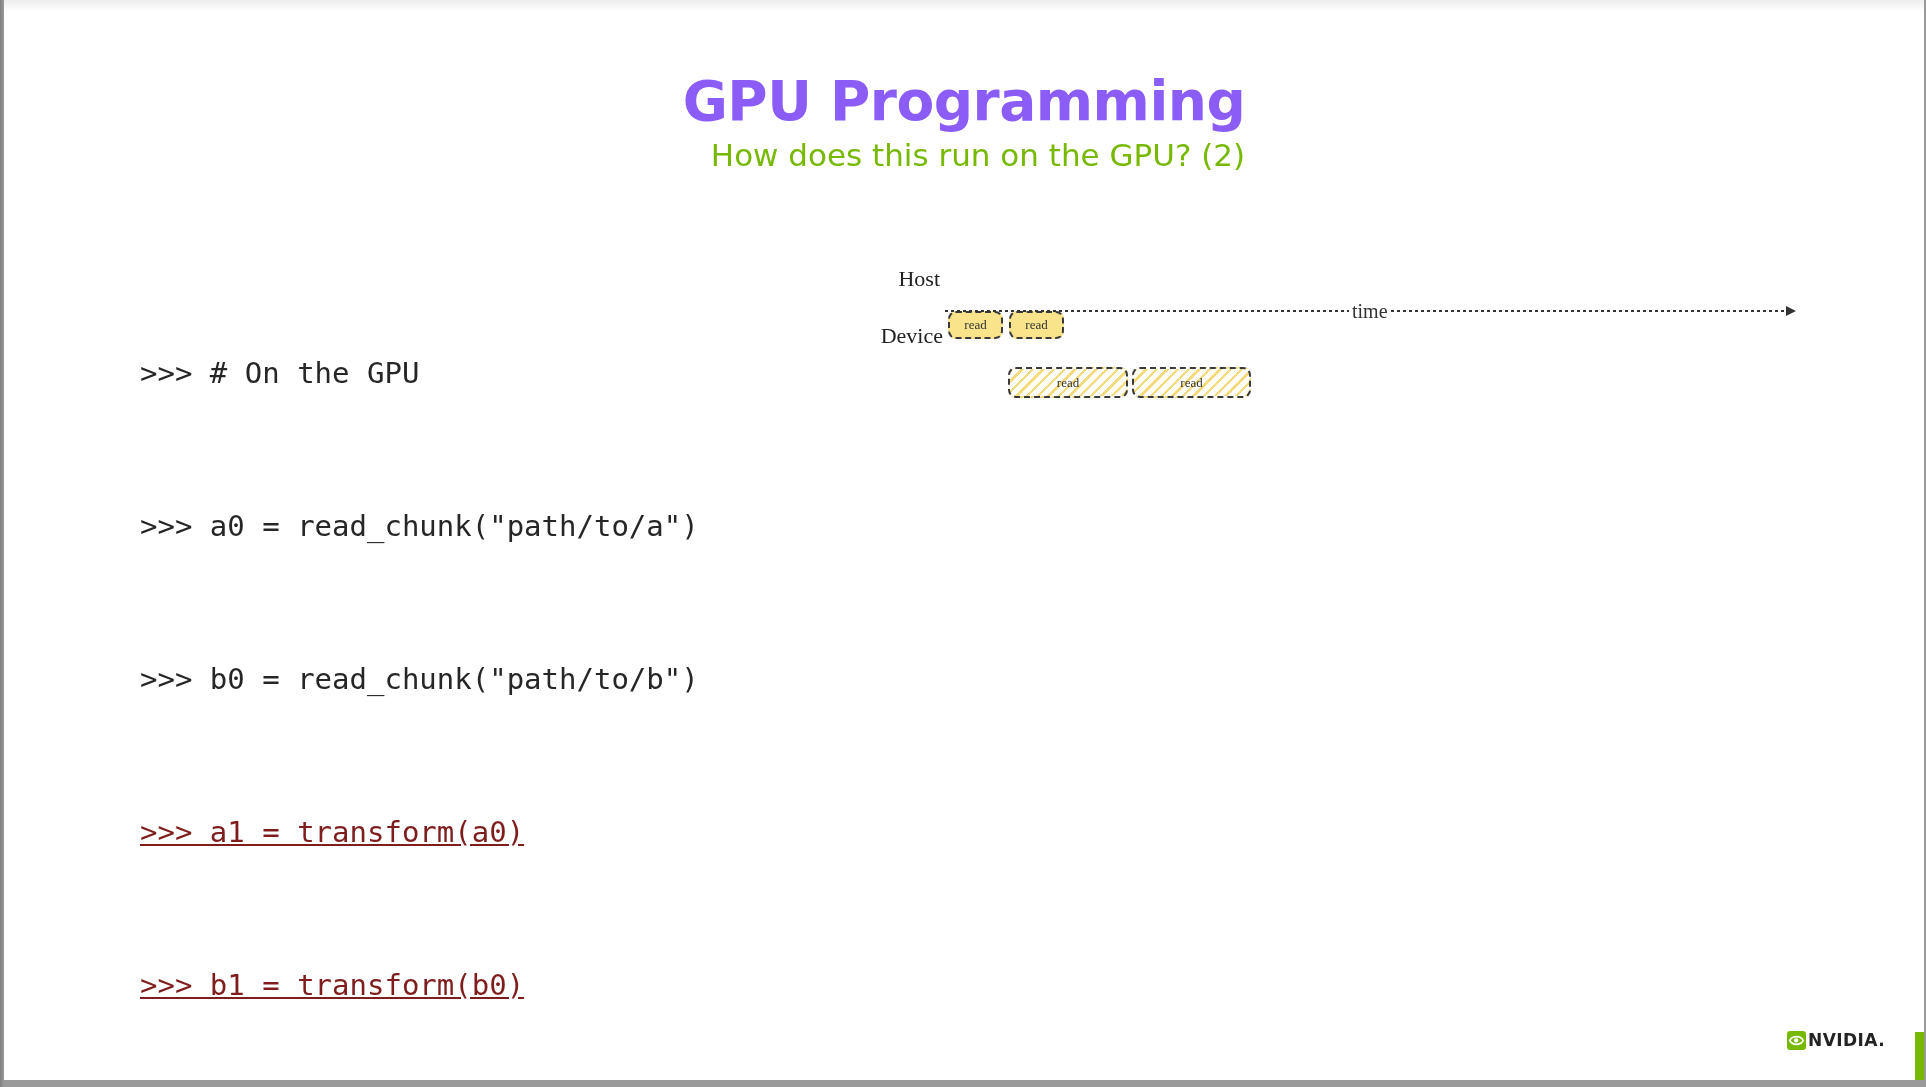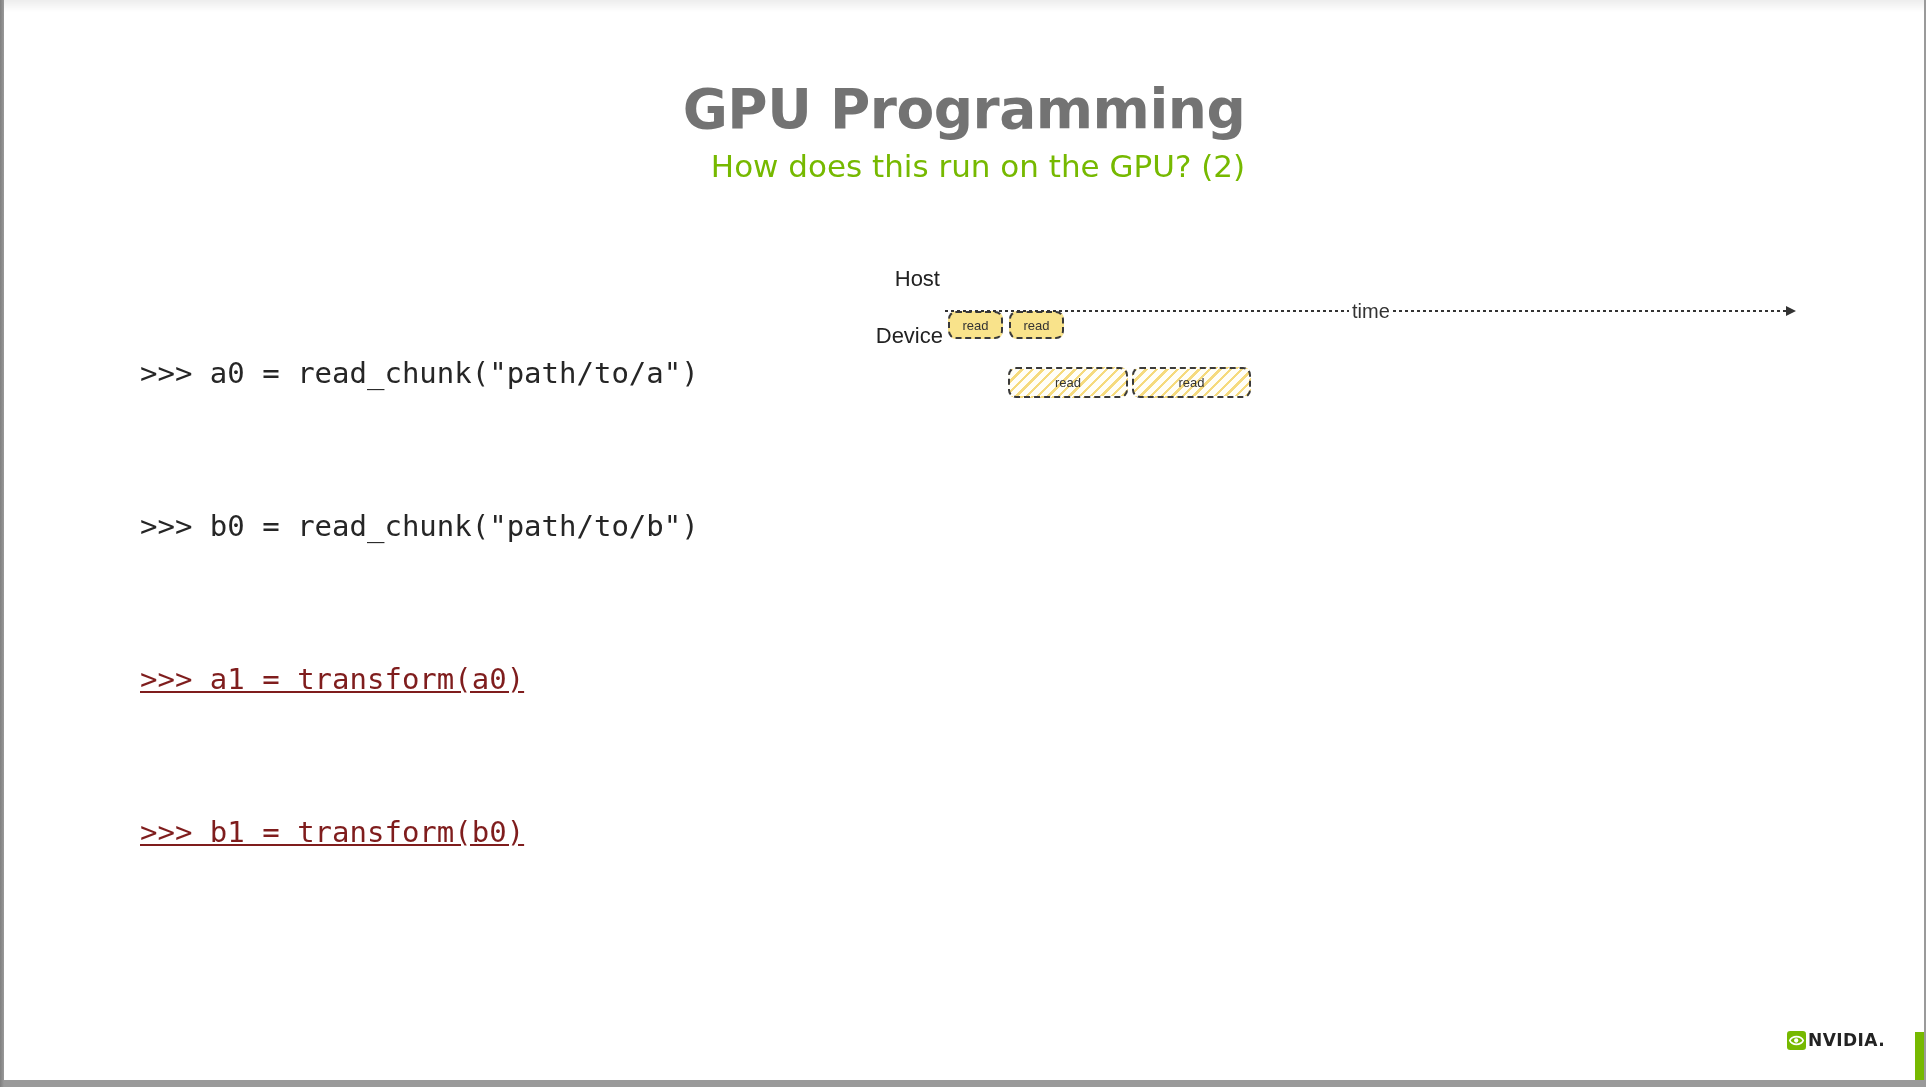--- a/index.html
+++ b/index.html
@@ -32,25 +32,25 @@
   }
 
   
   .title-block {
     position: absolute;
     top: 70px; left: 0;
     width: 100%;
     text-align: center;
   }
   .slide-title {
-    margin: 8px;
+    margin: 0;
     font-size: 55px;
     line-height: 62px;
     font-weight: bold;
-    color: #737373;
+    color: #8b5cf6;
     letter-spacing: -0.5px;
   }
   .slide-subtitle {
     margin: 5px 2px 0 0;
     font-size: 31px;
     line-height: 36px;
     font-weight: normal;
     color: #76b900;
     padding-left: 30px;
   }
@@ -66,21 +66,21 @@
     color: #262626;
   }
   .code-line { height: 51px; }
   .code-line.dimmed { color: #7f1d1d; text-decoration: underline; }
 
   
   .diagram {
     position: absolute;
     left: 0; top: 0;
     width: 100%; height: 100%;
-    font-family: Liberation Sans, sans-serif;
+    font-family: Liberation Serif, serif;
     color: #2e2e2e;
   }
   .lane-label {
     position: absolute;
     width: 140px;
     text-align: right;
     font-size: 22px;
     line-height: 28px;
     color: #222;
   }
@@ -168,20 +168,21 @@
 
 <div class="stage">
   <div class="slide">
 
     <div class="title-block">
       <h1 class="slide-title">GPU Programming</h1>
       <h2 class="slide-subtitle">How does this run on the GPU? (2)</h2>
     </div>
 
     <div class="code-block">
+      <div class="code-line">&gt;&gt;&gt; # On the GPU</div>
       <div class="code-line">&gt;&gt;&gt; a0 = read_chunk("path/to/a")</div>
       <div class="code-line">&gt;&gt;&gt; b0 = read_chunk("path/to/b")</div>
       <div class="code-line dimmed">&gt;&gt;&gt; a1 = transform(a0)</div>
       <div class="code-line dimmed">&gt;&gt;&gt; b1 = transform(b0)</div>
     </div>
 
     <div class="diagram">
       <span class="lane-label host">Host</span>
 
       <div class="task host-task t0">

